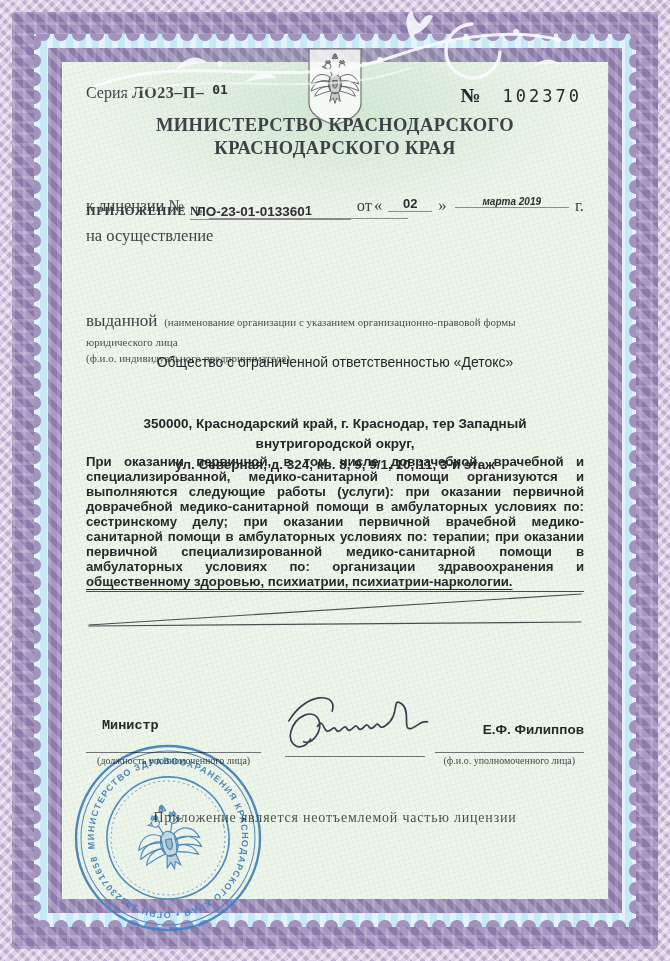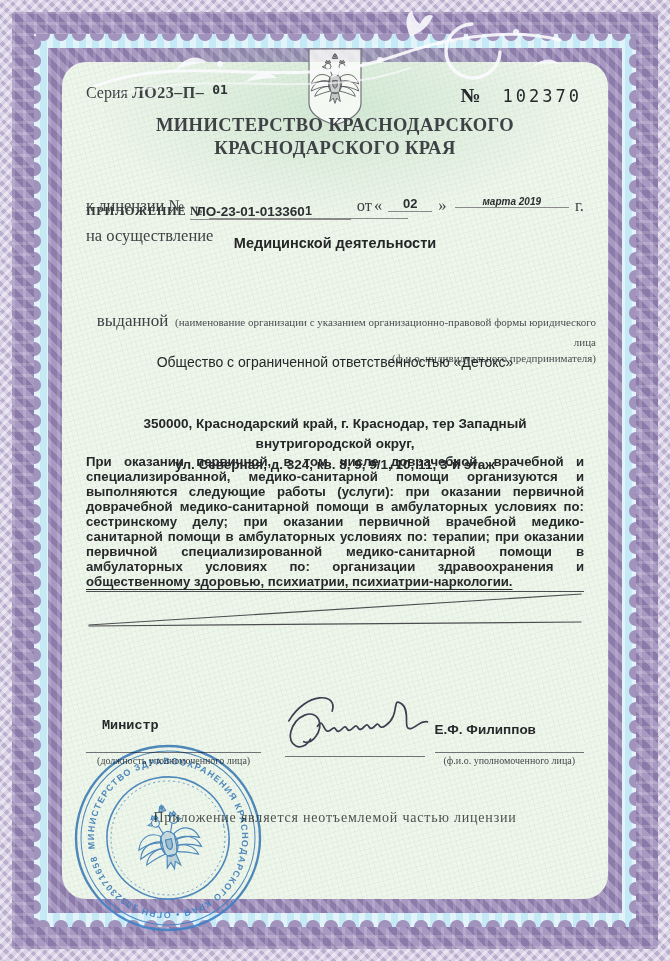--- a/index.html
+++ b/index.html
@@ -33,21 +33,20 @@
     background-image:
       repeating-linear-gradient(90deg, rgba(255,255,255,.14) 0 3px, rgba(0,0,0,0) 3px 9px),
       repeating-linear-gradient(45deg, rgba(106,84,140,.38) 0 6px, rgba(176,162,200,.38) 6px 12px);
   }
   
   .paper{position:absolute;inset:62px;background-color:#eef5eb;
     background-image:
       repeating-linear-gradient(75deg, rgba(150,195,160,.10) 0 1px, rgba(0,0,0,0) 1px 5px),
       repeating-linear-gradient(-15deg, rgba(150,195,160,.10) 0 1px, rgba(0,0,0,0) 1px 5px);
     z-index:2;
-    border-radius:24px;
   }
   .paper::before{content:'';position:absolute;left:6%;right:6%;top:-14px;height:170px;
     background:radial-gradient(ellipse at 50% 35%, rgba(158,205,168,.34), rgba(158,205,168,0) 70%);}
   .floral{position:absolute;left:80px;top:6px;width:505px;height:104px;z-index:4;pointer-events:none;}
 
   
   .hdr-series{position:absolute;left:24px;top:22px;font-size:16px;color:#3e4245;}
   .hdr-series b{font-weight:700;letter-spacing:.5px;}
   .hdr-series .hand{font-family:"DejaVu Sans Mono",monospace;font-size:13px;font-weight:700;color:#2e3033;position:relative;top:-4px;margin-left:4px;}
   .arms{position:absolute;left:50%;transform:translateX(-50%);top:-17px;}
@@ -68,21 +67,21 @@
   .license .lic-val{flex:1.35;font-size:13.5px;margin:8px 6px;text-align:left;padding-left:6px;}
   .license .day{width:44px;font-size:13px;margin:0 4px;}
   .license .monyr{flex:1;font-size:10px;margin:0 6px;font-style:italic;}
   .license .q{margin:0 2px;}
 
   .activity{position:absolute;left:24px;right:24px;top:164px;}
   .activity .osu{position:absolute;left:0;top:0;font-size:16.5px;color:#3e4245;}
   .activity .ttl{text-align:center;padding-top:9px;font-family:"Liberation Sans",sans-serif;font-weight:700;font-size:14.5px;color:#242628;}
   .activity .note{text-align:center;font-family:"Liberation Sans",sans-serif;font-size:12.8px;color:#2f3133;line-height:1.4;margin-top:2px;}
 
-  .issued{position:absolute;left:24px;right:12px;top:246px;font-size:11px;color:#4a4d50;line-height:1.5;text-align:right;}
+  .issued{position:absolute;left:24px;right:24px;top:246px;font-size:11px;color:#4a4d50;line-height:1.5;}
   .issued .lab{font-size:17px;color:#3e4245;margin-right:4px;}
 
   .company{position:absolute;left:24px;right:24px;top:292px;text-align:center;
     font-family:"Liberation Sans",sans-serif;font-weight:400;font-size:14px;color:#242628;}
   .address{position:absolute;left:24px;right:24px;top:352px;text-align:center;
     font-family:"Liberation Sans",sans-serif;font-weight:700;font-size:13.5px;color:#242628;line-height:1.5;}
 
   .works{position:absolute;left:24px;right:24px;top:392px;}
   .works p{margin:0;text-align:justify;font-family:"Liberation Sans",sans-serif;font-weight:700;
     font-size:13.2px;line-height:1.14;color:#262829;}
@@ -93,21 +92,21 @@
   .signrow{position:absolute;left:24px;right:24px;top:652px;display:flex;}
   .sig-col{position:relative;}
   .sig-col .line{border-top:1px solid #6f7276;margin-top:4px;}
   .sig-col .lbl{text-align:center;font-size:10px;color:#44484c;margin-top:2px;}
   .col-pos{width:38%;padding-right:14px;box-sizing:border-box;}
   .col-pos .pos{font-family:Liberation Mono, monospace;font-weight:700;font-size:13.5px;color:#26282a;padding-left:16px;height:34px;padding-top:4px;box-sizing:border-box;}
   .col-sig{width:32%;padding:0 10px;box-sizing:border-box;}
   .col-sig .autograph{position:absolute;left:4px;top:-34px;width:178px;height:78px;transform:rotate(-5deg);}
   .col-sig .spacer{height:38px;}
   .col-name{width:30%;}
-  .col-name .nm{font-family:"Liberation Sans",sans-serif;font-weight:700;font-size:13.5px;color:#26282a;text-align:left;height:34px;padding-top:8px;box-sizing:border-box;}
+  .col-name .nm{font-family:"Liberation Sans",sans-serif;font-weight:700;font-size:13.5px;color:#26282a;text-align:right;height:34px;padding-top:8px;box-sizing:border-box;}
 
   .stamp{position:absolute;left:8px;top:678px;width:196px;height:196px;z-index:6;
     transform:rotate(-12deg);opacity:.88;mix-blend-mode:multiply;}
 
   .footer-note{position:absolute;left:0;right:0;top:748px;text-align:center;
     font-size:14px;letter-spacing:.8px;color:#4b514d;z-index:3;}
 </style>
 </head>
 <body>
 
@@ -179,21 +178,20 @@
     <span>от</span>
     <span class="q">«</span>
     <span class="fill rowline day">02</span>
     <span class="q">»</span>
     <span class="fill rowline monyr">марта 2019</span>
     <span>г.</span>
   </div>
 
   <div class="activity">
     <span class="osu">на осуществление</span>
-    <div class="ttl">Медицинской деятельности</div>
   </div>
 
   <div class="issued">
     <span class="lab">выданной</span>
     <span>(наименование организации с указанием организационно-правовой формы юридического лица</span>
     <div>(ф.и.о. индивидуального предпринимателя)</div>
   </div>
 
   <div class="company">Общество с ограниченной ответственностью «Детокс»</div>
 

